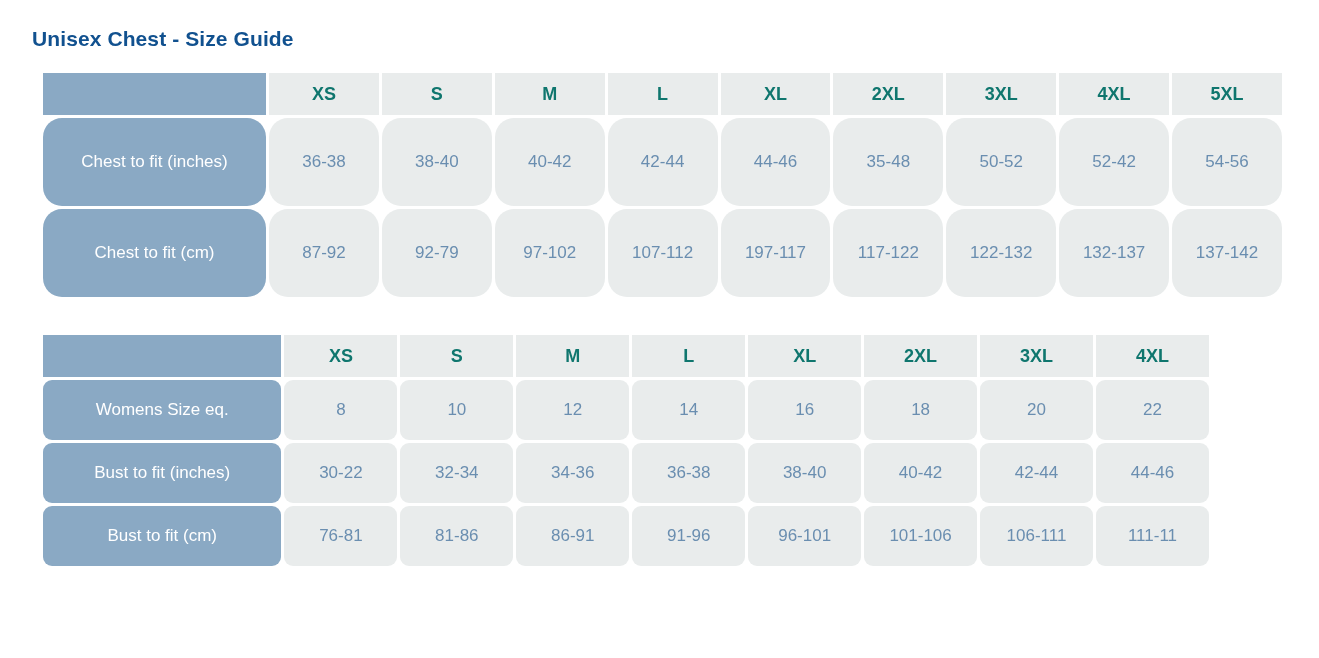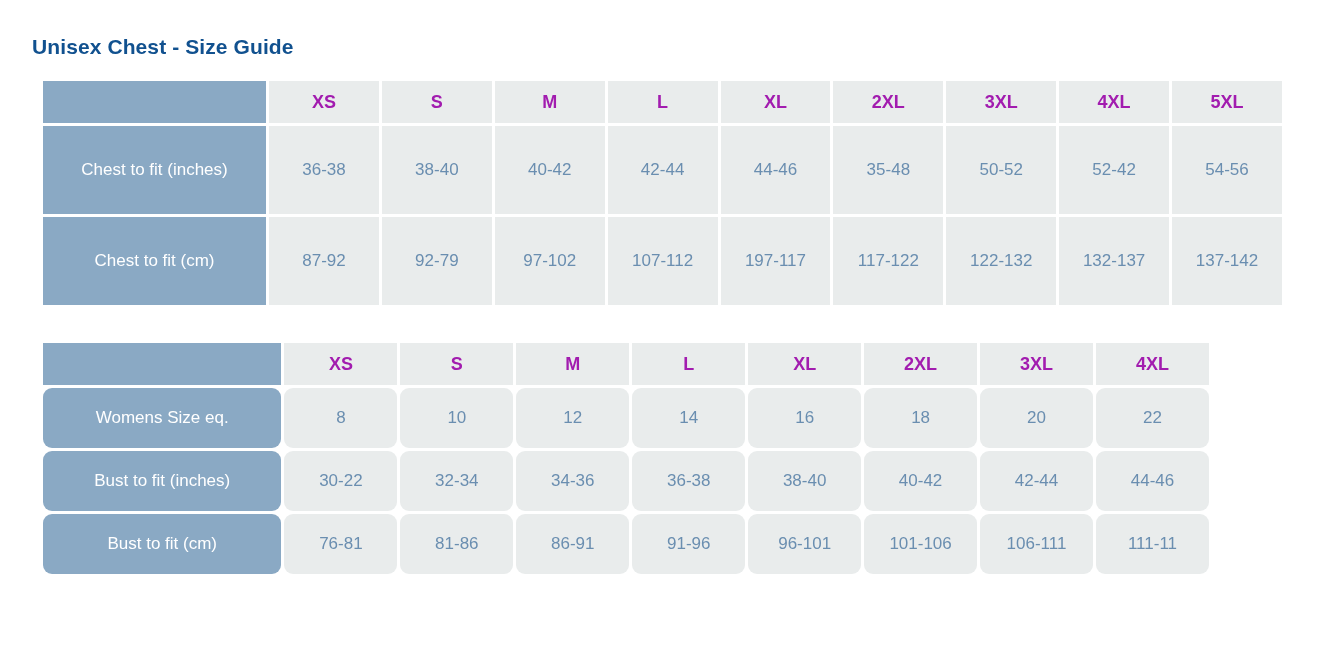--- a/index.html
+++ b/index.html
@@ -22,21 +22,21 @@
     padding: 14px 0 0 0;
   }
   .section {
     margin: 0 0 0 0;
   }
   .section-title {
     font-size: 21px;
     font-weight: bold;
     color: #11518f;
     letter-spacing: 0.1px;
-    margin: 16px 0 0 32px;
+    margin: 8px 0 0 32px;
     padding: 0;
     line-height: 34px;
   }
   .table-wrap {
     margin: 14px 0 0 40px;
   }
   table {
     border-collapse: separate;
     border-spacing: 3px;
     table-layout: fixed;
@@ -52,21 +52,21 @@
     font-size: 17px;
   }
 
   
   .corner {
     background: #8aa9c4;
   }
   
   .size-head {
     background: #e9ecec;
-    color: #a21caf;
+    color: #0f766e;
     font-weight: bold;
     font-size: 18px;
     height: 42px;
   }
   
   .row-label {
     background: #8aa9c4;
     color: #ffffff;
     font-size: 17px;
     font-weight: normal;
@@ -79,21 +79,21 @@
     color: #6a8eb0;
     font-size: 17px;
     line-height: 24px;
     margin-top: 16px;
   }
 
   table.unisex .corner,
   table.unisex .row-label { width: 203px; }
   table.unisex .val,
   table.unisex .size-head { width: 100px; }
-  table.unisex tr.data-row td { height: 80px; }
+  table.unisex tr.data-row td { height: 80px; border-radius: 19px; }
 
   table.womens .corner,
   table.womens .row-label { width: 228px; }
   table.womens .val,
   table.womens .size-head { width: 108px; }
   table.womens tr.data-row td { height: 52px; border-radius: 9px; }
 
   .spacer-1 { height: 18px; }
 </style>
 </head>

